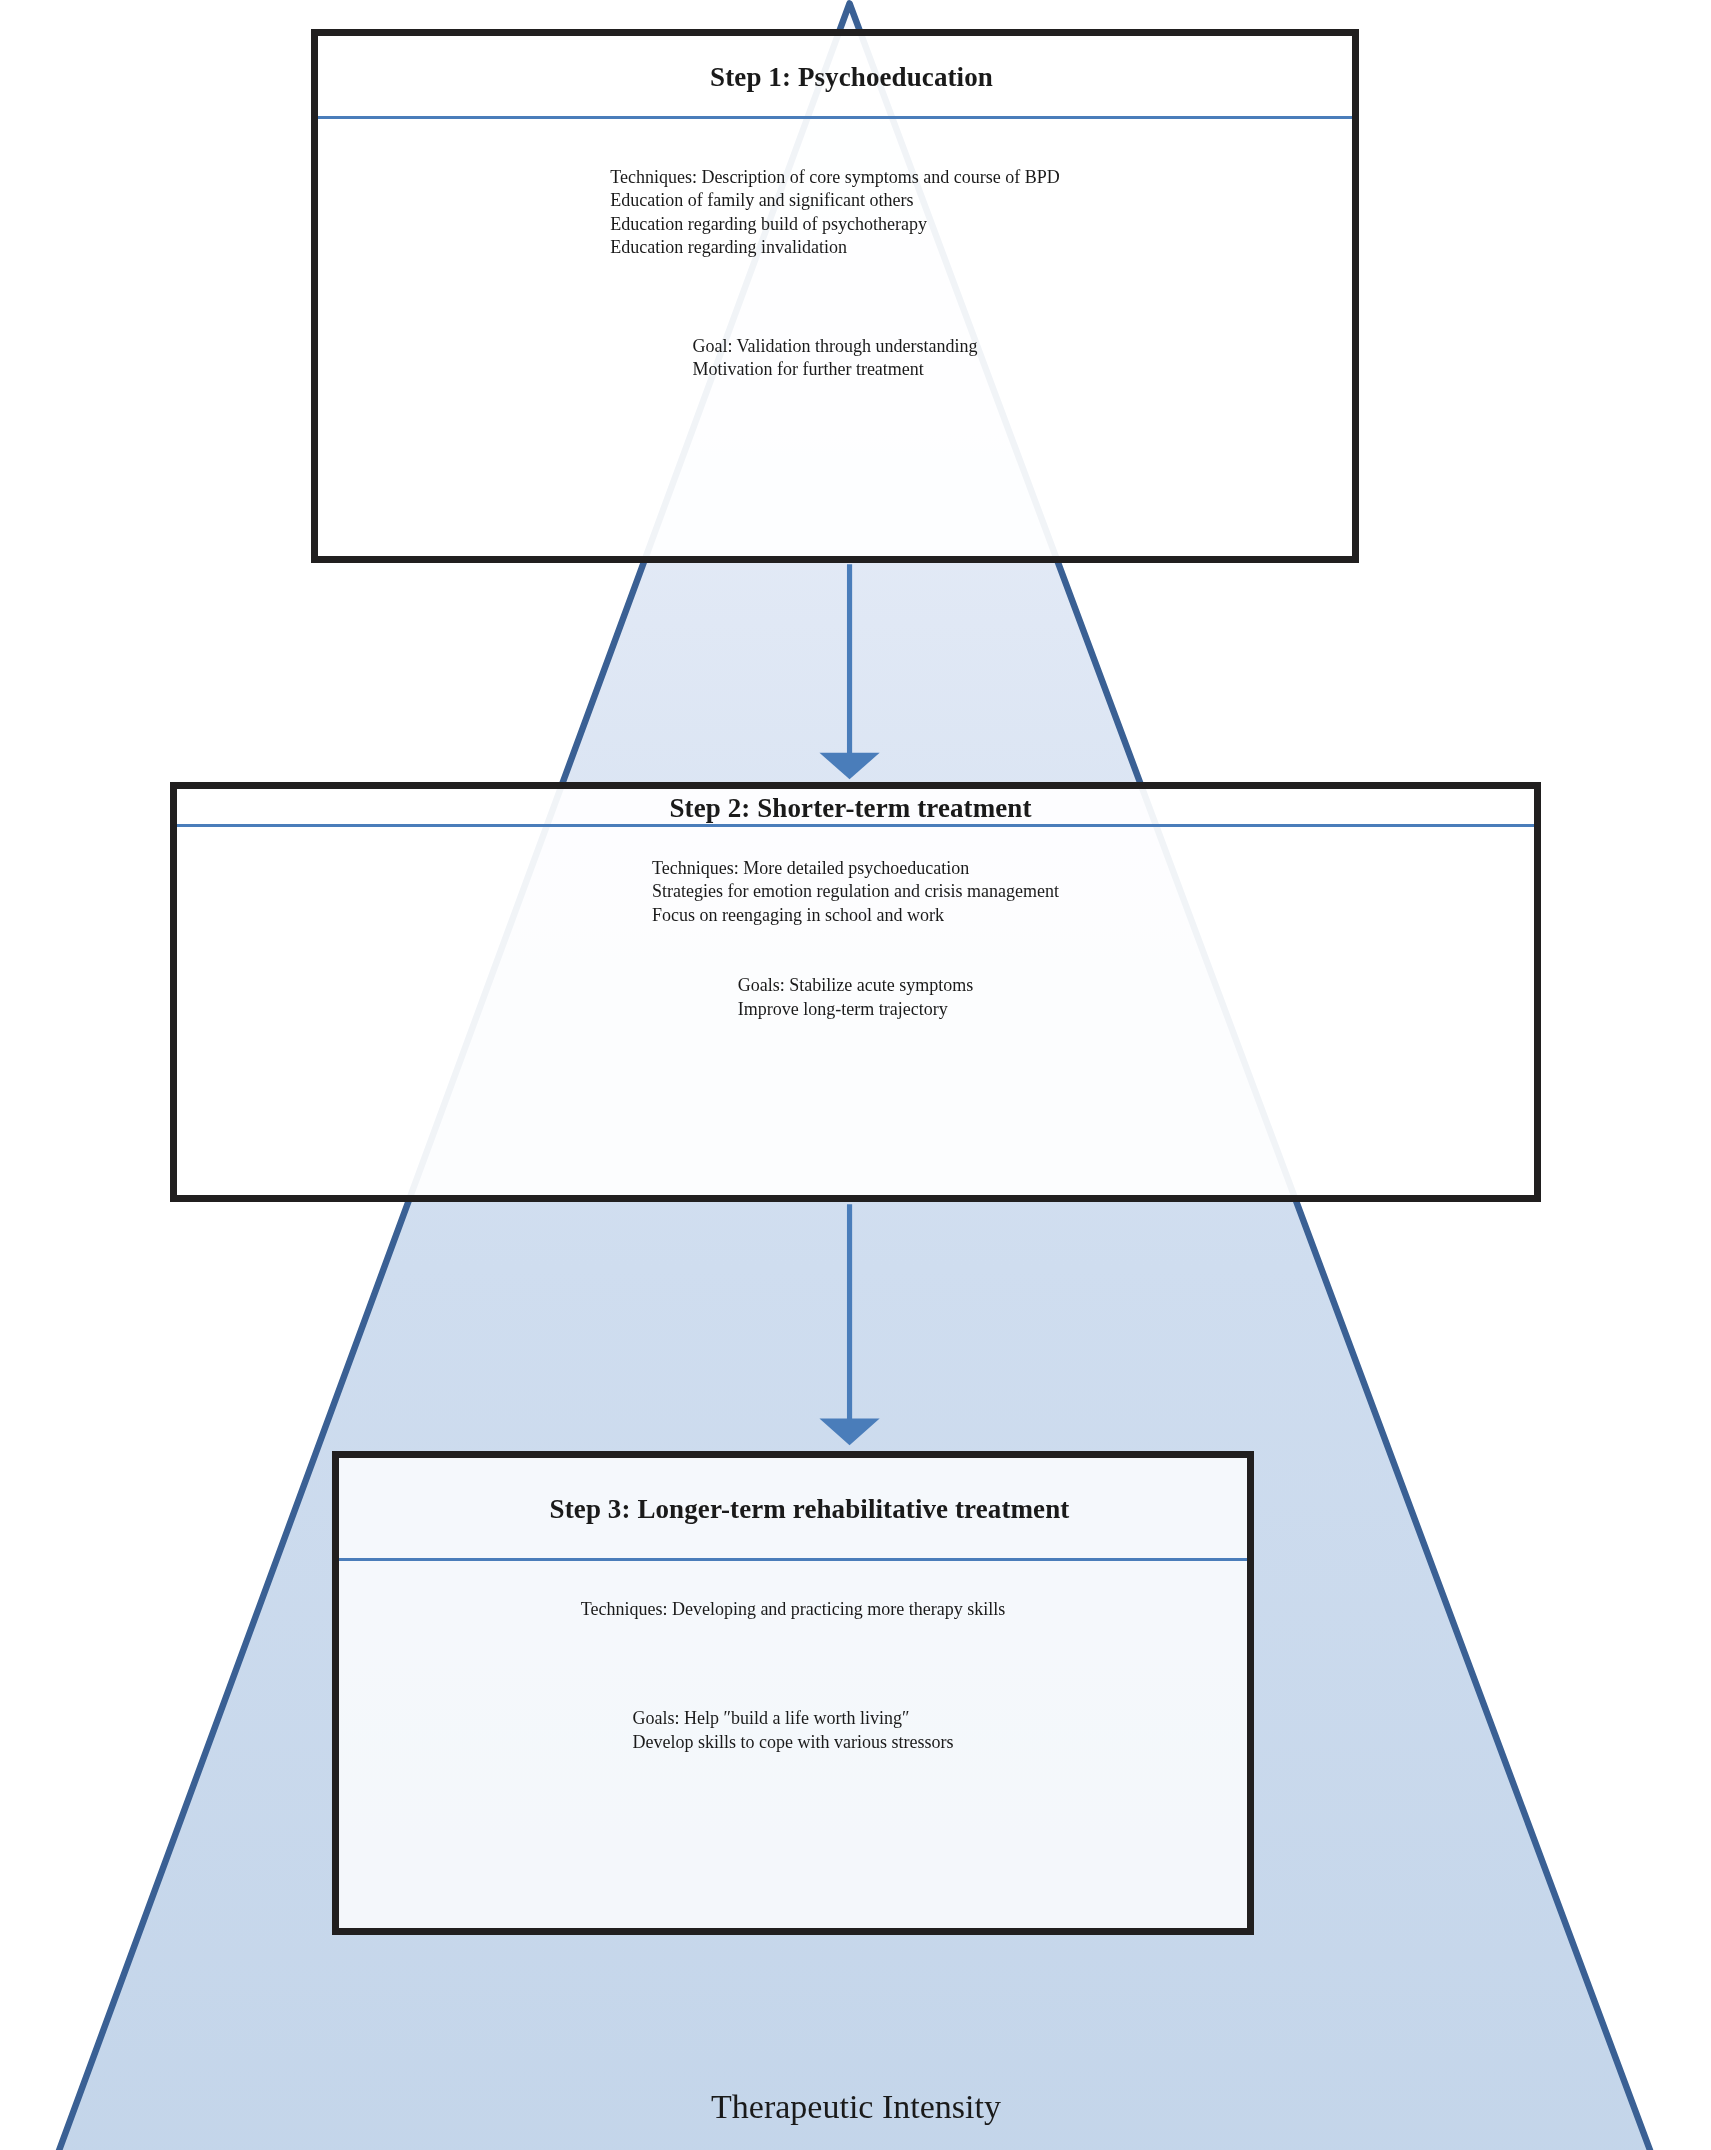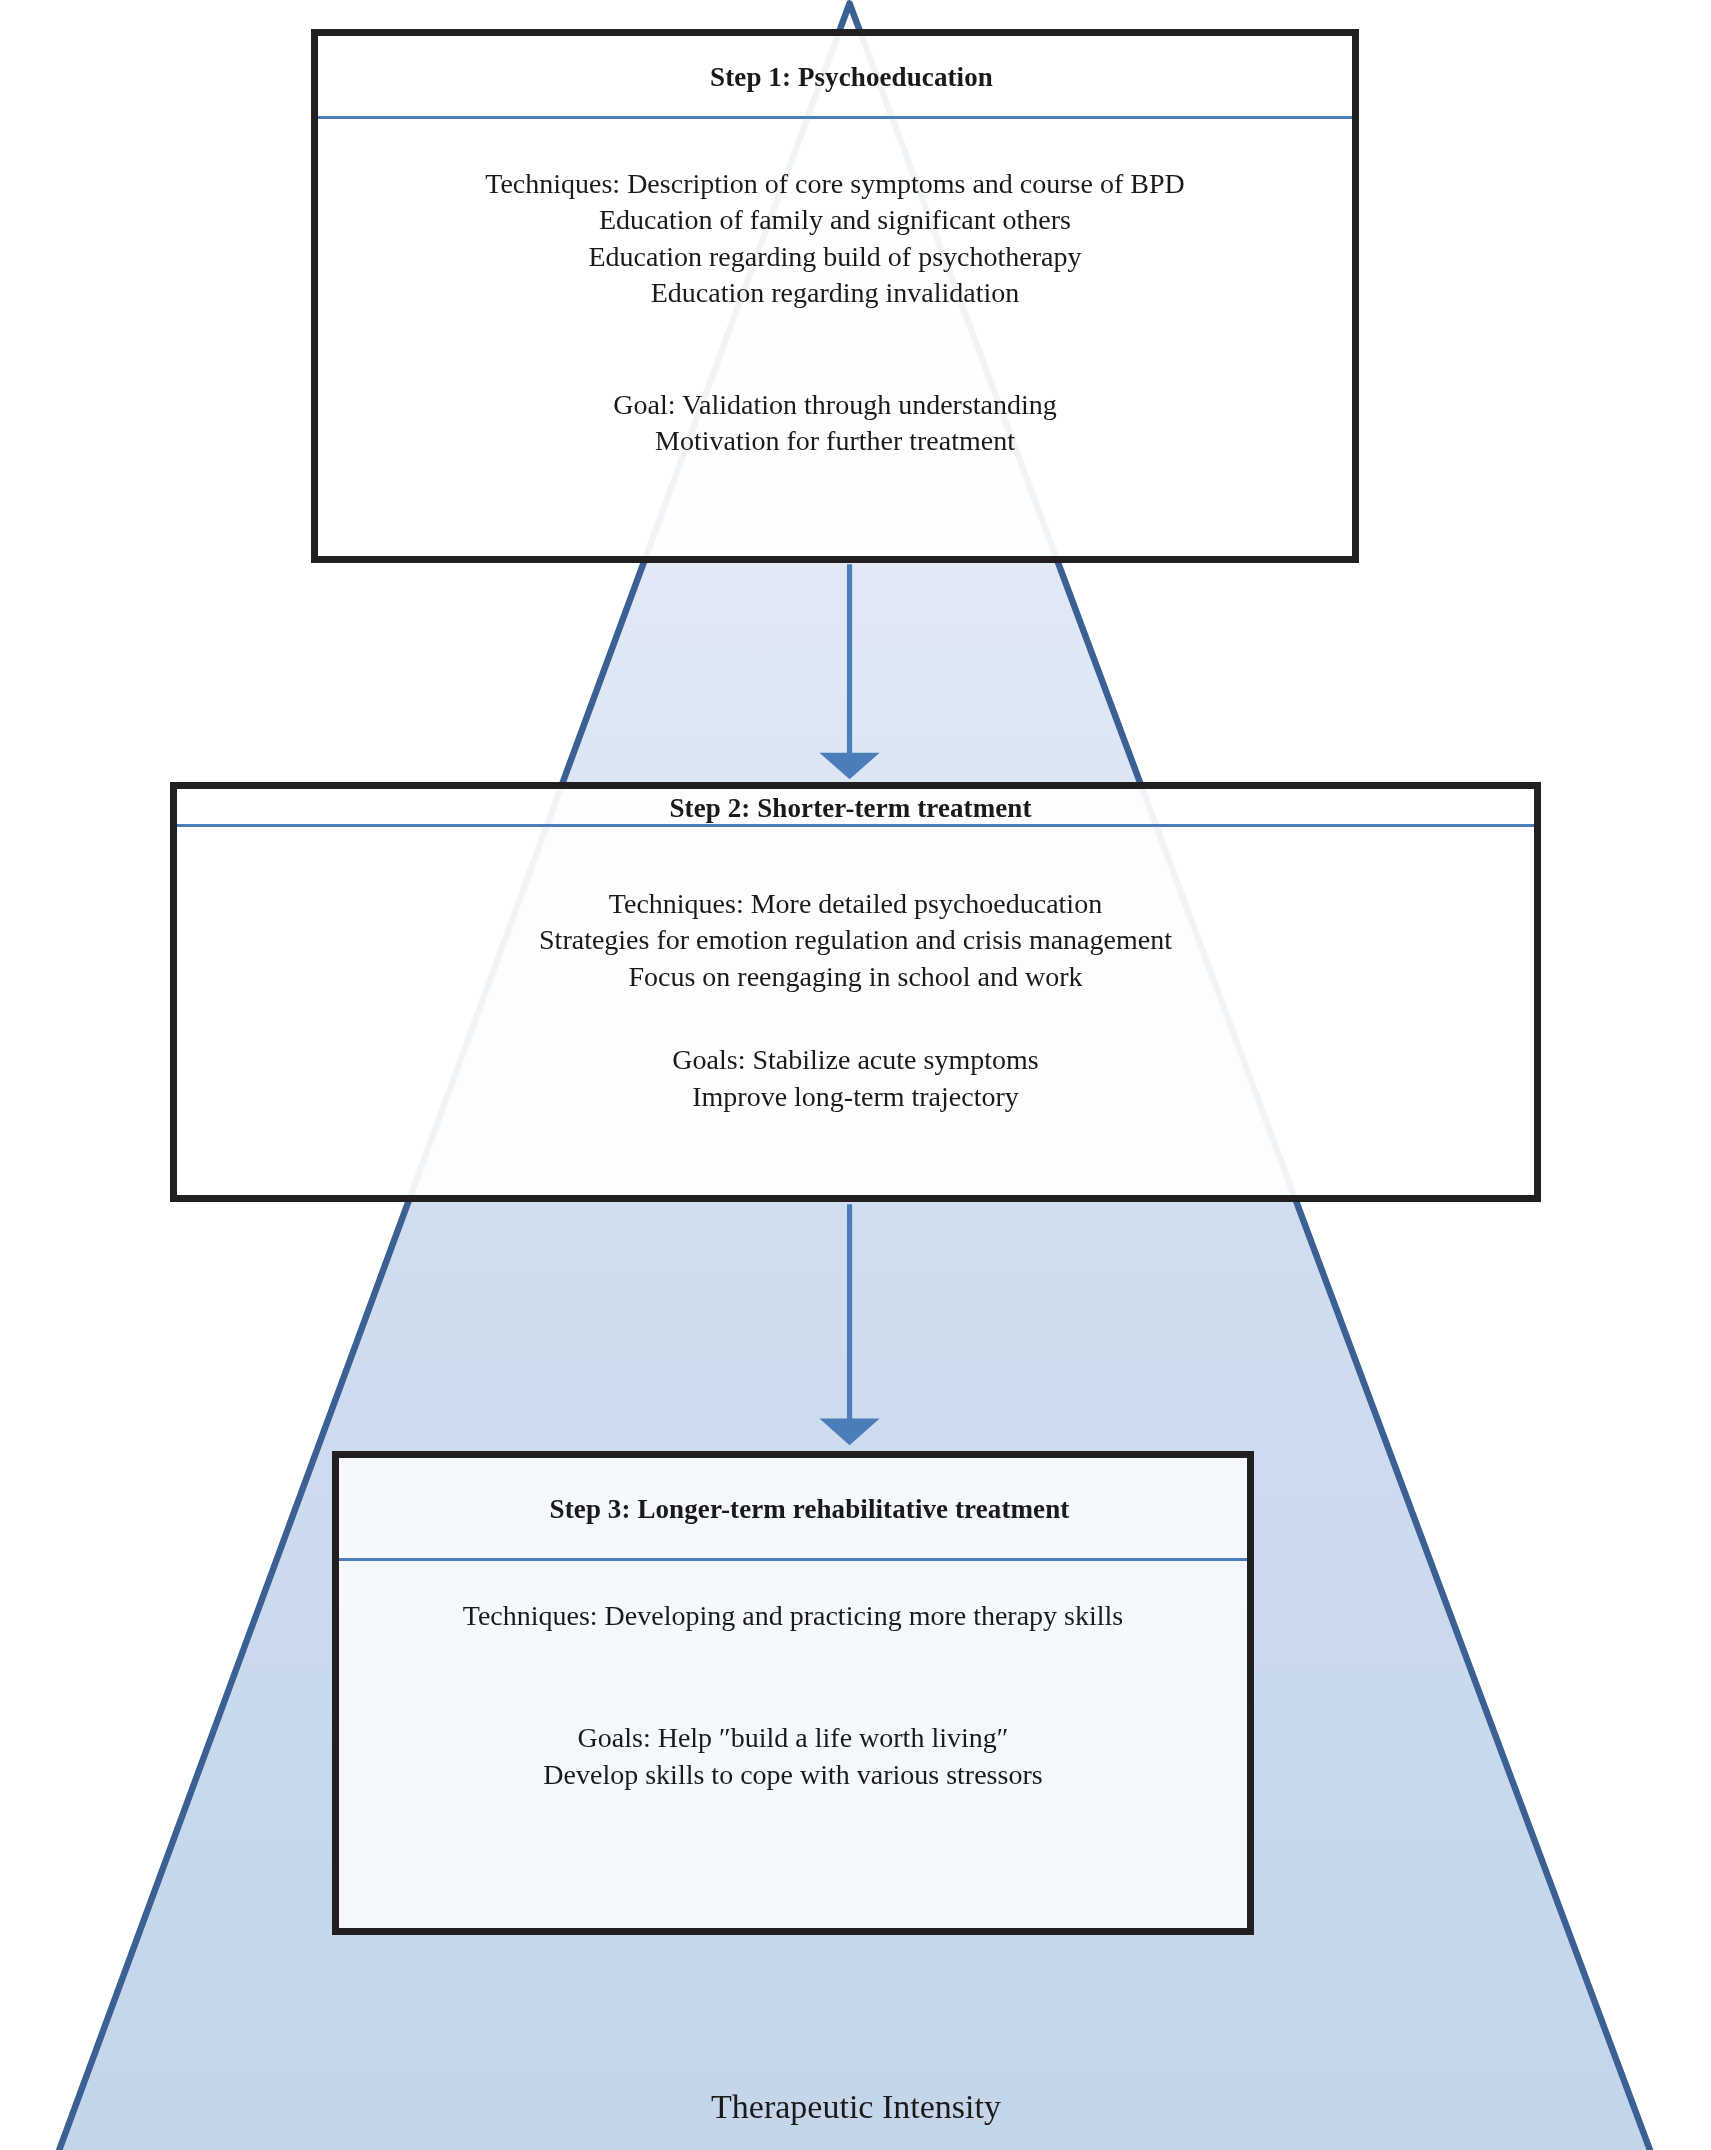--- a/index.html
+++ b/index.html
@@ -56,24 +56,24 @@
   }
   .step-body {
     flex: 1;
     display: flex;
     flex-direction: column;
     align-items: center;
     justify-content: flex-start;
     text-align: center;
   }
   .para {
-    font-size: 28px;
+    font-size: 18px;
     line-height: 1.30;
     color: #1a1a1a;
-    text-align: center;
+    text-align: left;
     white-space: nowrap;
   }
   .para .ln { display: block; }
 
   
   #box-step-1 {
     left: 311px; top: 29px;
     width: 1048px; height: 534px;
     background: rgba(255,255,255,0.93);
   }
@@ -83,21 +83,21 @@
   #box-step-1 .para.goals { margin-top: 75px; }
 
   
   #box-step-2 {
     left: 170px; top: 782px;
     width: 1371px; height: 420px;
     background: rgba(255,255,255,0.93);
   }
   #box-step-2 .step-header { height: 38px; }
   #box-step-2 .step-header .step-title { margin-right: 43px; }
-  #box-step-2 .step-body { padding-top: 59px; }
+  #box-step-2 .step-body { padding-top: 30px; }
   #box-step-2 .para.goals { margin-top: 47px; }
 
   
   #box-step-3 {
     left: 332px; top: 1451px;
     width: 922px; height: 484px;
     background: rgba(255,255,255,0.80);
   }
   #box-step-3 .step-header { height: 103px; }
   #box-step-3 .step-body { padding-top: 37px; }

